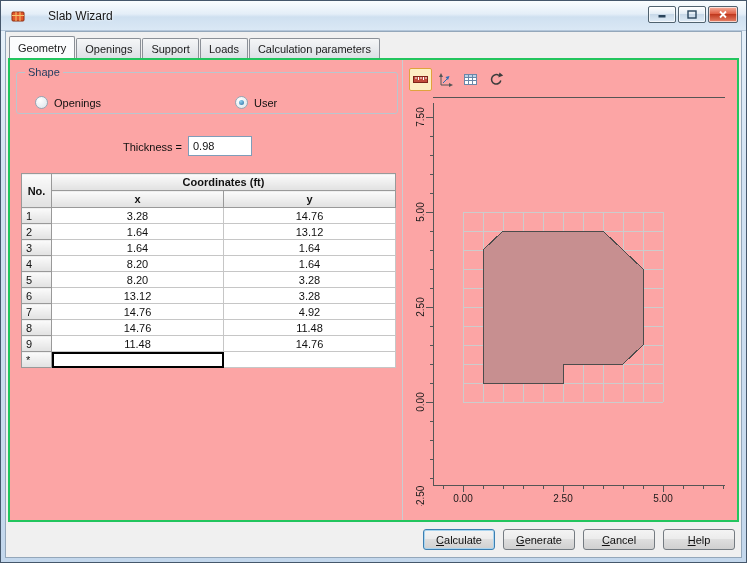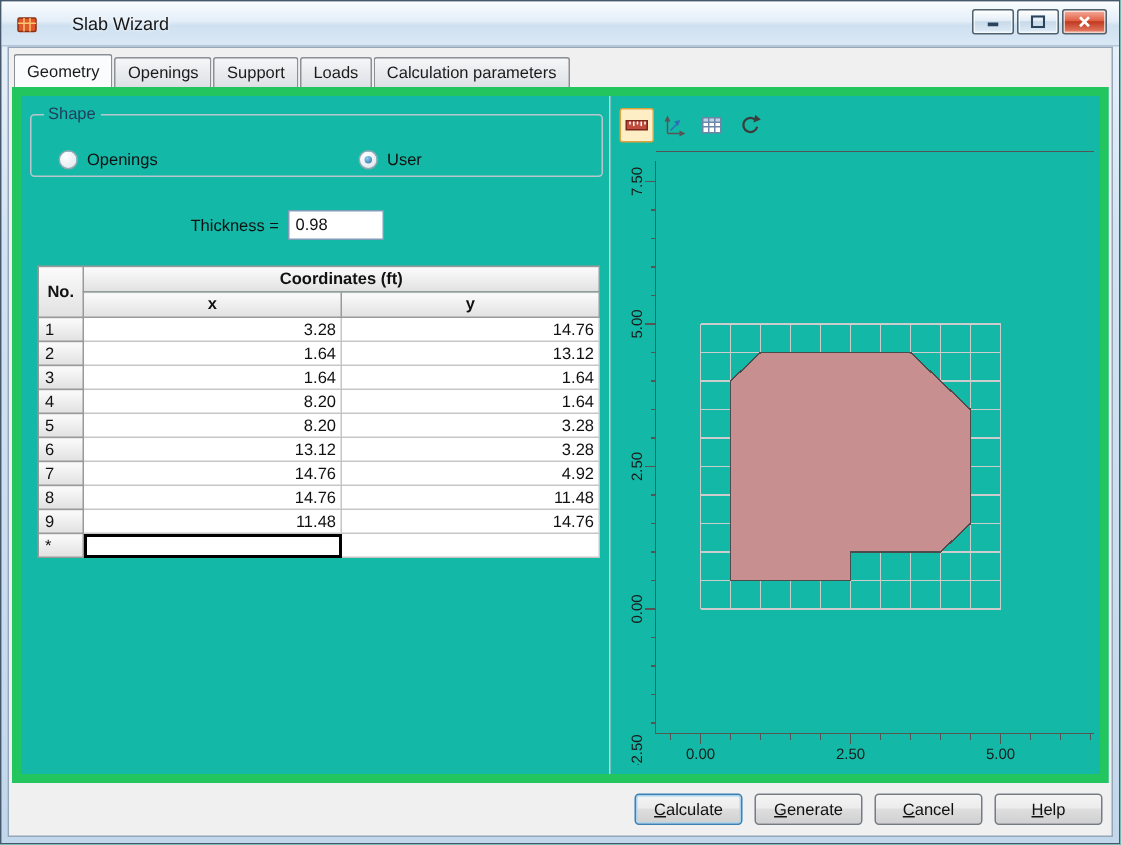--- a/index.html
+++ b/index.html
@@ -26,21 +26,21 @@
   .dialog-body { position:absolute; left:4px; top:30px; width:737px; height:527px;
                  background:#f0f0f0; border:1px solid #94a7ba; }
 
   .tabstrip { position:absolute; left:3px; top:5px; height:21px; display:flex; align-items:flex-end; z-index:3; }
   .tab { height:20px; padding:0 8px; display:flex; align-items:center; font-size:11px; color:#1a1a1a;
          background:linear-gradient(#f5f6f7,#dde1e6); border:1px solid #8b9097; border-bottom:none;
          border-radius:2px 2px 0 0; margin-right:1px;margin-top:16px; }
   .tab.active { height:22px; background:#fbfcfd; position:relative; z-index:4; }
 
   .page { position:absolute; left:2px; top:26px; width:731px; height:464px;
-          background:#14b8a6; border:6px solid #22c55e; }
+          background:#fca5a5; border:2px solid #22c55e; }
 
   
   fieldset.shape { position:absolute; left:6px; top:6px; width:382px; height:48px;
                    border:1px solid #b9c6ce; border-radius:3px; }
   legend { font-size:11px; color:#1e3c5f; padding:0 3px; margin-left:8px; }
   .radio-item { position:absolute; top:18px; display:flex; align-items:center; gap:6px; font-size:11px; color:#111; }
   .radio-item.first { left:18px; }
   .radio-item.second { left:218px; }
   .radio { position:relative; width:13px; height:13px; border:1px solid #93a7b5; border-radius:50%;
            background:radial-gradient(circle at 35% 30%,#ffffff,#dbe4ea); }
@@ -55,21 +55,21 @@
 
   
   .coords-table { position:absolute; left:11px; top:113px; border-collapse:collapse; font-size:11px; }
   .coords-table thead tr { height:17px; }
   .coords-table tbody tr { height:16px; }
   .coords-table th { background:linear-gradient(#fbfbfb,#e1e1e1); border:1px solid #999; font-weight:bold;
                      text-align:center; color:#111; }
   .coords-table th.rowhdr { font-weight:normal; text-align:left; padding:0 4px; width:30px; }
   .coords-table th.nohdr { font-weight:bold; text-align:center; }
   .coords-table td { background:#fff; border:1px solid #c6c6c6; padding:0 3px; width:172px; height:15px;
-                     color:#111; text-align:right; }
+                     color:#111; text-align:center; }
   .current-cell { outline:2px solid #000; outline-offset:-2px; }
 
   .pane-divider { position:absolute; left:392px; top:0; bottom:0; width:1px; background:#c9cdd1; }
 
   
   .preview-toolbar { position:absolute; left:399px; top:8px; display:flex; gap:2px; z-index:2; }
   .tool { width:23px; height:23px; border:1px solid transparent; background:transparent;
           display:flex; align-items:center; justify-content:center; padding:0; }
   .tool.selected { border:1px solid #dfa33d; background:#fdeec5; border-radius:2px; }
 

